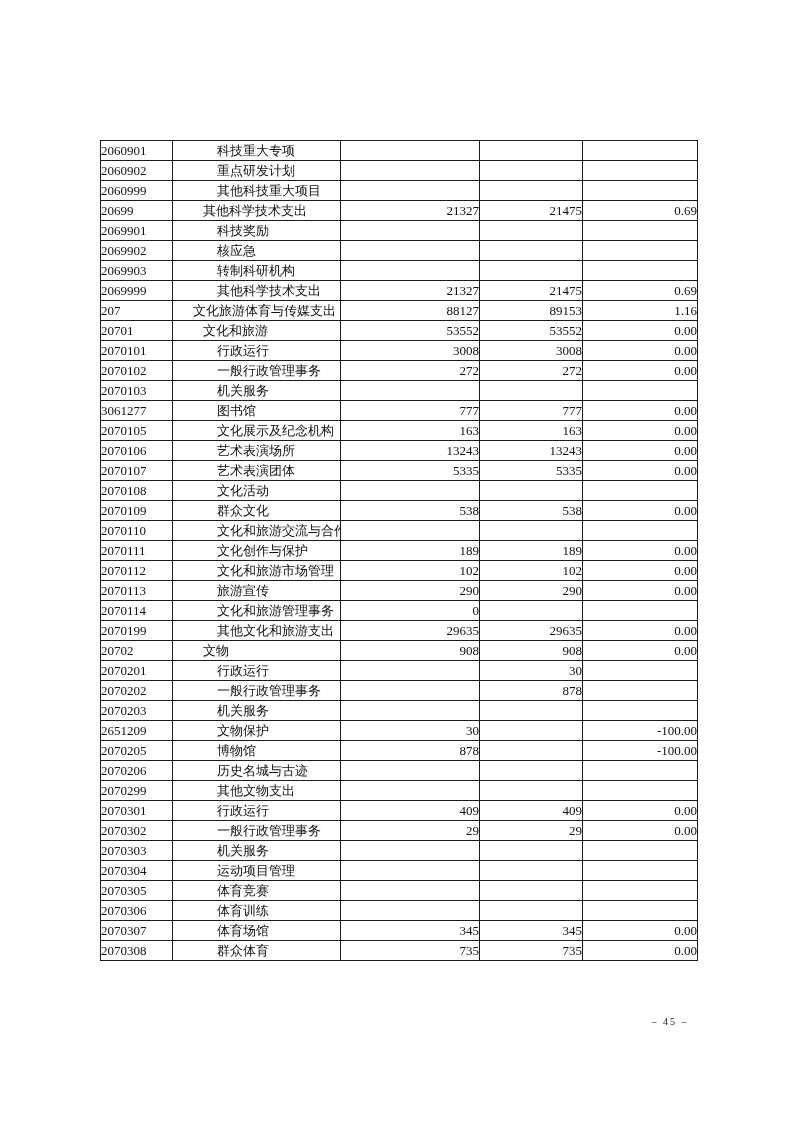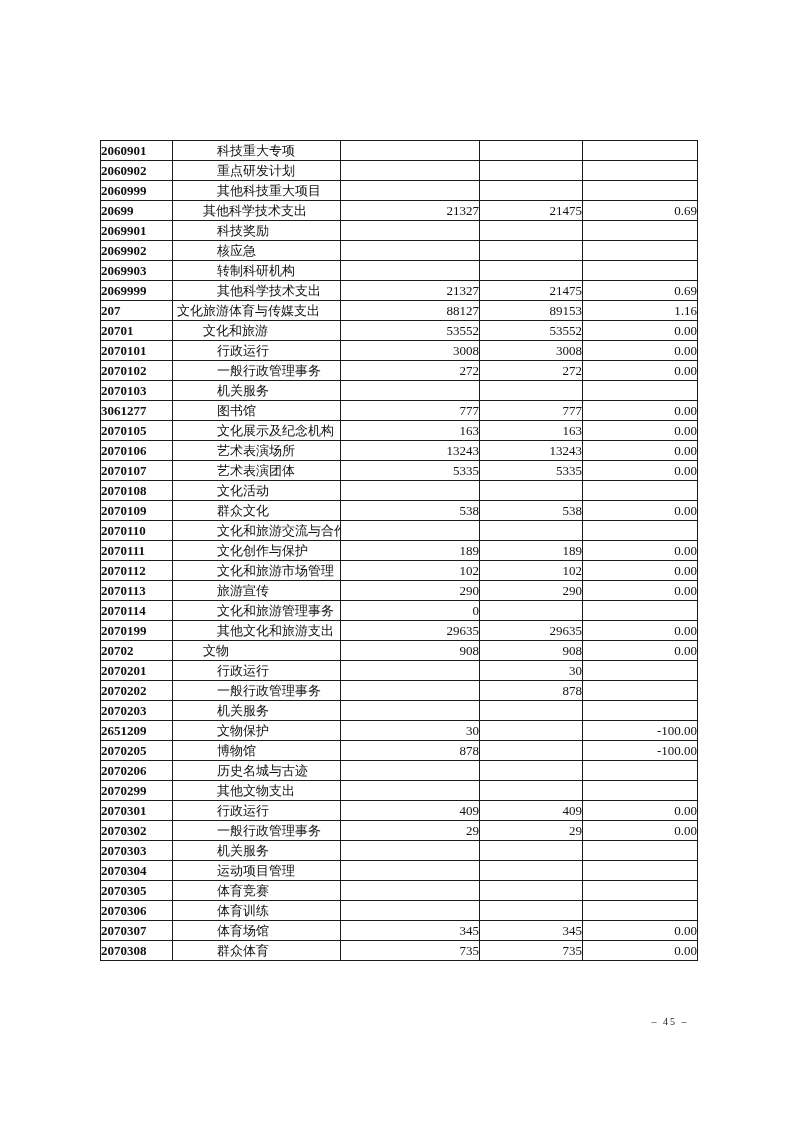--- a/index.html
+++ b/index.html
@@ -31,24 +31,23 @@
     line-height: 18px;
     padding: 0;
     white-space: nowrap;
     overflow: hidden;
     vertical-align: middle;
   }
   td.code {
     text-align: left;
     padding-left: 3px;
     font-family: "Liberation Serif", "DejaVu Serif", serif;
-    font-weight: bold;
   }
   td.name { text-align: left; }
-  td.name.lv1 { padding-left: 4px; }
+  td.name.lv1 { padding-left: 20px; }
   td.name.lv2 { padding-left: 30px; }
   td.name.lv3 { padding-left: 44px; margin-left: 30px; }
   td.num {
     text-align: right;
     padding-right: 4px;
   }
   #page-number {
     position: absolute;
     left: 620px;
     top: 1016px;

